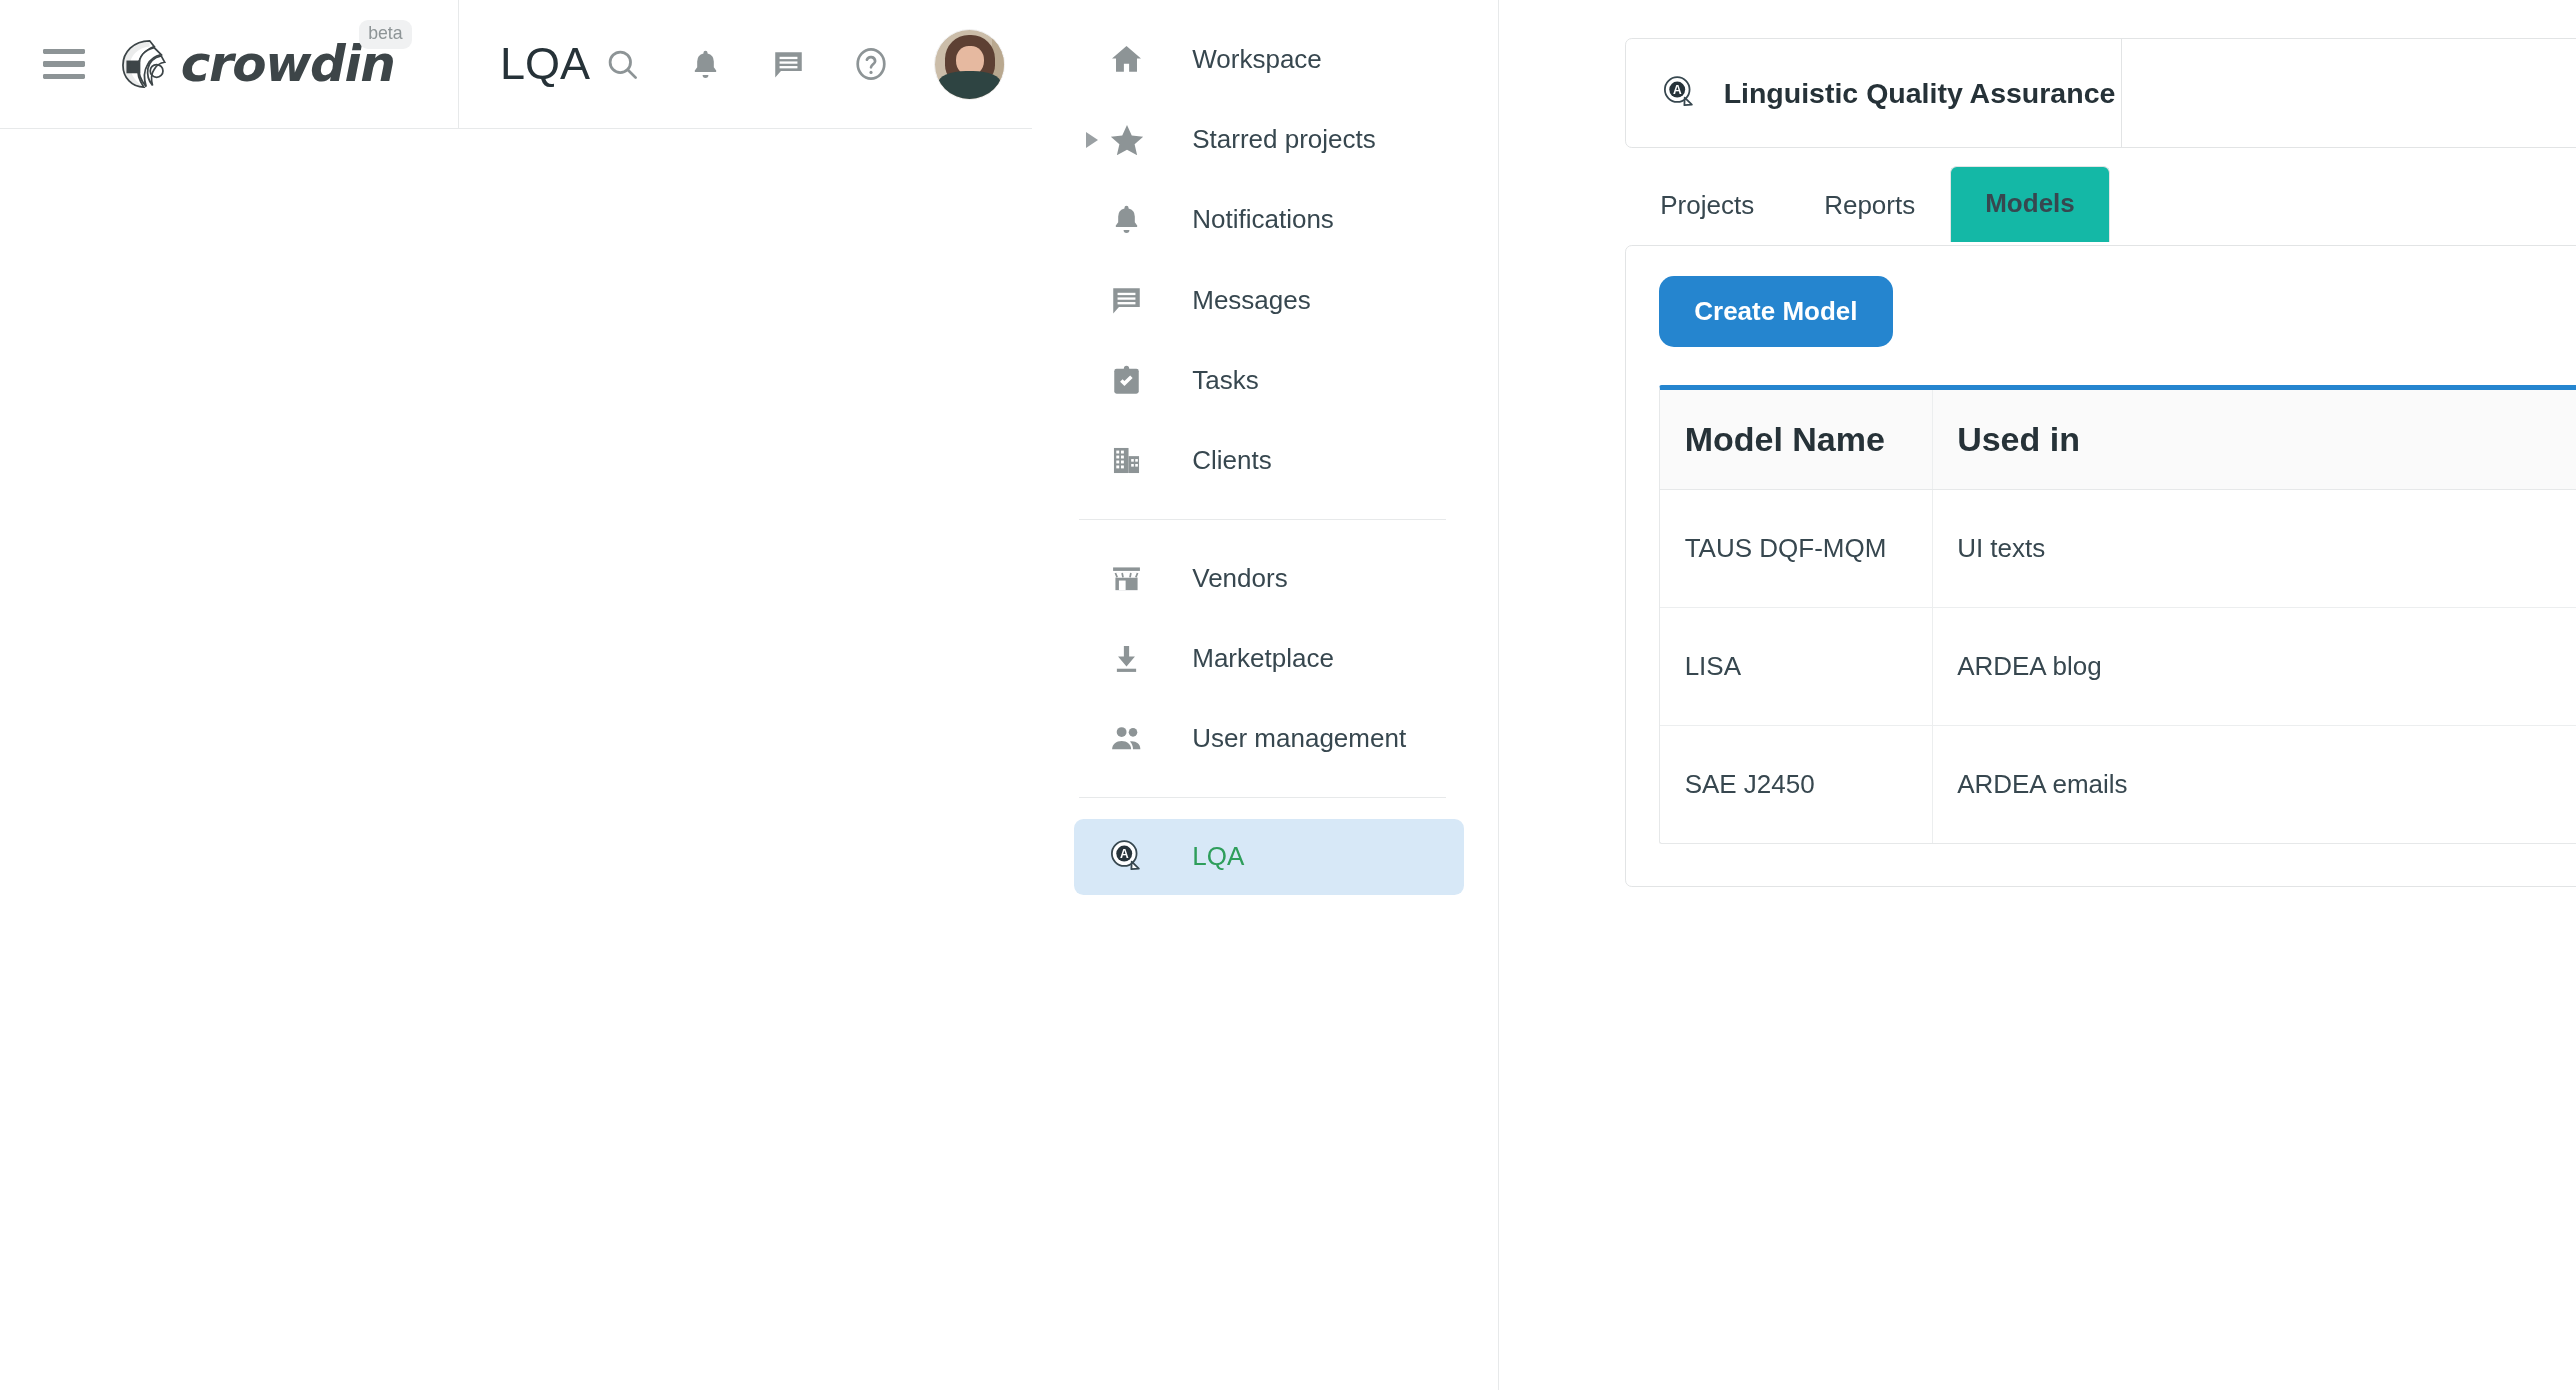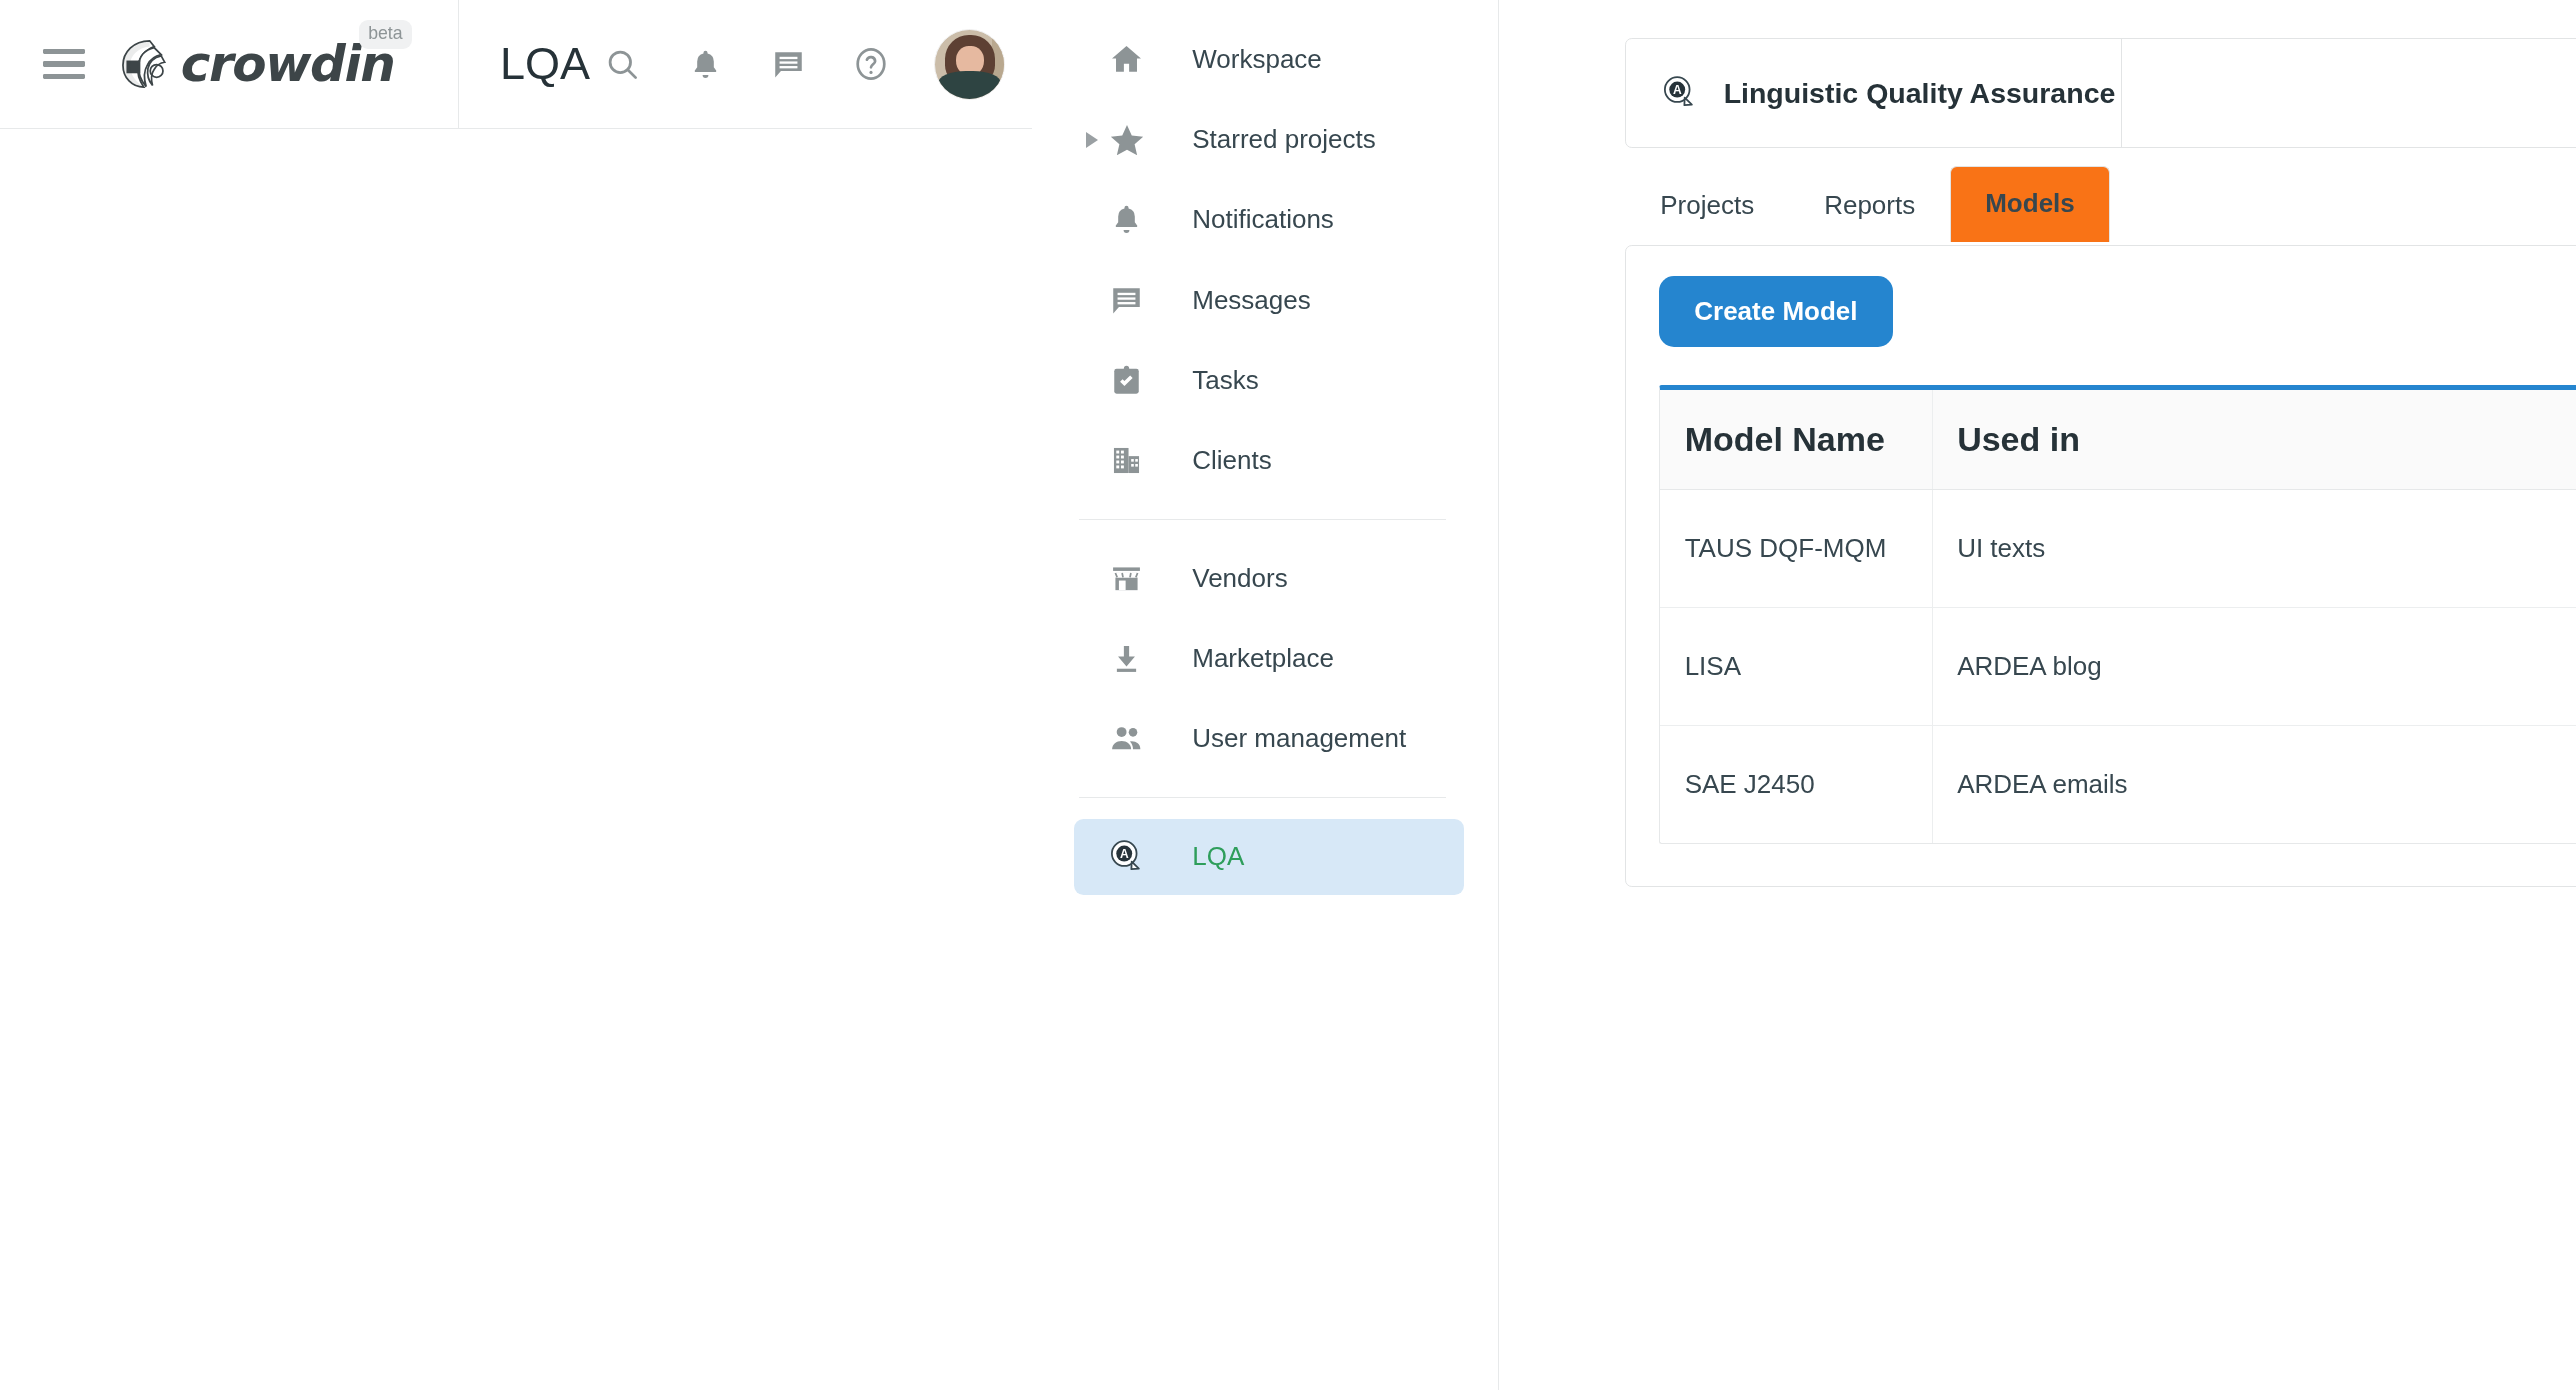--- a/index.html
+++ b/index.html
@@ -109,21 +109,21 @@
   .lqa-head-help { flex: 0 0 86px; display: flex; align-items: center; justify-content: center; cursor: pointer; }
 
   .tabs { display: flex; align-items: flex-start; height: 79px; margin-top: 17.7px; position: relative; z-index: 3; }
   .tab {
     font-size: 26px; color: #37474f; padding: 0 34px; height: 100%;
     display: flex; align-items: center; cursor: pointer;
     border: 1.4px solid transparent; border-bottom: none;
     border-radius: 6.8px 6.8px 0 0; background: transparent;
   }
   .tab.active {
-    font-weight: 700; background: #f97316;
+    font-weight: 700; background: #14b8a6;
     border-color: #e2e4e5; margin-bottom: -1.4px; height: 76px; padding-bottom: 1.4px;
   }
 
   .panel {
     width: 1898px;
     border: 1.4px solid #e2e4e5; border-radius: 6.8px;
     background: #fff; padding: 30px 33px 42px 33px;
     position: relative; z-index: 1;
   }
   .create-btn {

